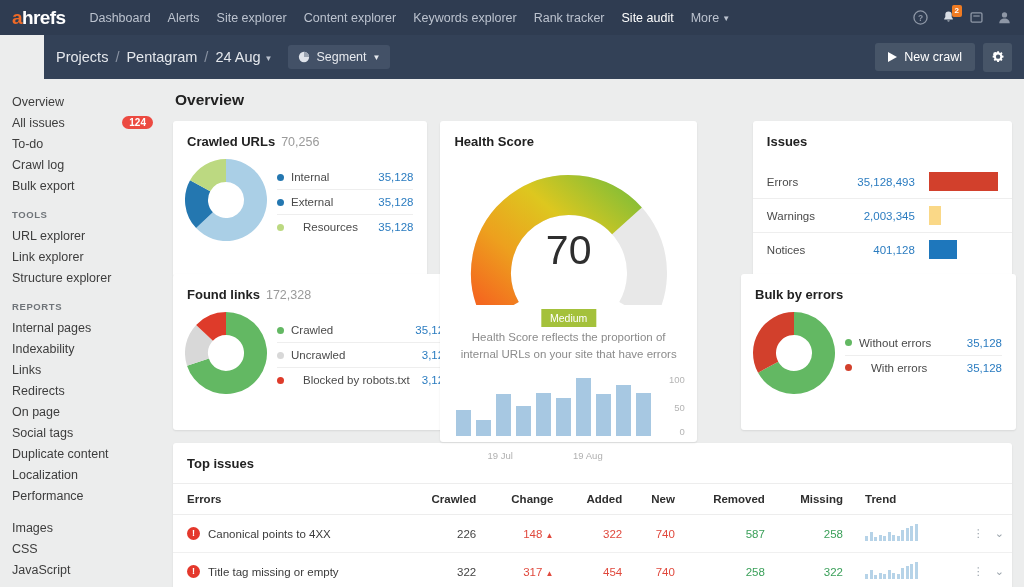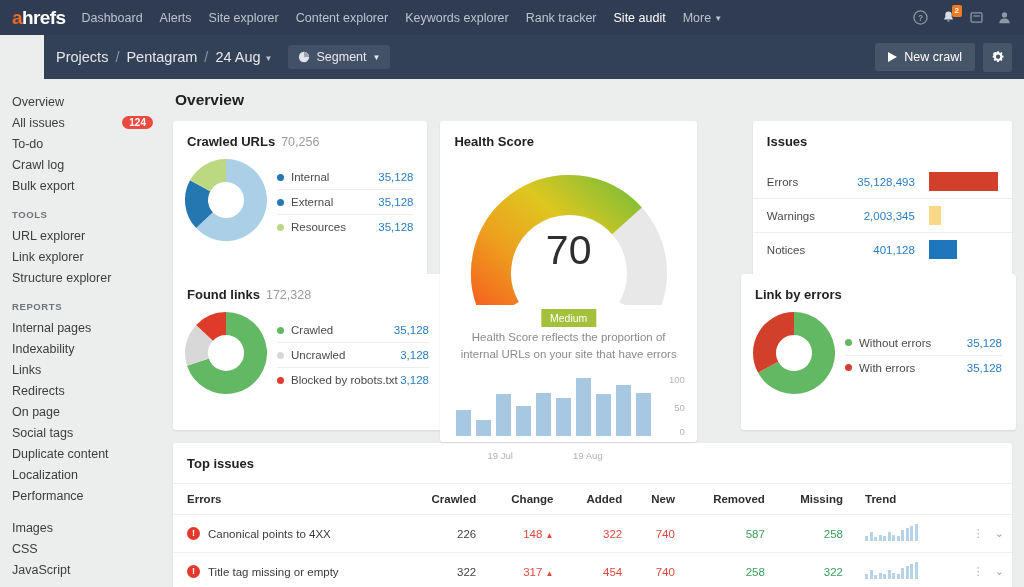--- a/index.html
+++ b/index.html
@@ -7,21 +7,21 @@
     width: 1024px; height: 587px;
     font-family: "Liberation Sans", sans-serif;
     background: #eceded; overflow: hidden;
   }
 
   
   .topnav {
     height: 35px; background: #2f3c51; display: flex; align-items: center;
     padding: 0 12px; color: #c3c9d3; font-size: 12.5px;
   }
-  .logo { font-size: 19px; font-weight: bold; letter-spacing: -.6px; color: #fff; margin-right: 16px; text-align: center; }
+  .logo { font-size: 19px; font-weight: bold; letter-spacing: -.6px; color: #fff; margin-right: 24px; text-align: center; }
   .logo .a { color: #f06a26; }
   .navlink { margin-right: 17px; color: #bcc3cf; cursor: pointer; white-space: nowrap; }
   .navlink.active { color: #ffffff; }
   .navlink .caret { font-size: 8px; margin-left: 3px; vertical-align: middle; }
   .nav-spacer { flex: 1; }
   .navicon { position: relative; margin-left: 13px; color: #8e97a6; cursor: pointer; display: flex; align-items: center; }
   .navicon svg { display: block; }
   .badge-dot {
     position: absolute; top: -5px; right: -6px; background: #f07b22; color: #fff;
     font-size: 8px; line-height: 1; padding: 2px 3px; border-radius: 2px; font-weight: bold;
@@ -84,21 +84,21 @@
 
   
   .donut-card { height: 156px; }
   .donut-body { display: flex; align-items: center; padding: 10px 14px 0 12px; }
   .donut { flex-shrink: 0; }
   .legend { flex: 1; margin-left: 10px; }
   .legend-row {
     display: flex; align-items: center; font-size: 11.5px; color: #4a4a4a;
     padding: 6px 0; border-bottom: 1px solid #eeeeee;
   }
-  .legend-row:last-child { border-bottom: none; }
+  .legend-row:last-child { border-bottom: none; gap: 12px; }
   .ldot { width: 7px; height: 7px; border-radius: 50%; margin-right: 7px; flex-shrink: 0; }
   .lname { flex: 1; white-space: nowrap; }
   .lval { color: #2b7cc0; white-space: nowrap; }
 
   
   .health-card { height: 321px; position: relative; }
   .gauge-wrap { position: relative; width: 230px; height: 150px; margin: 6px auto 0; }
   .gauge-num {
     position: absolute; left: 0; right: 0; top: 72px; text-align: center;
     font-size: 41px; color: #2e2e2e; font-weight: 300;
@@ -445,21 +445,21 @@
                   <span class="lname">Blocked by robots.txt</span>
                   <span class="lval">3,128</span>
                 </div>
               </div>
           </div>
         </div>
       </div>
       <div class="col-b" style="flex-shrink:0; visibility:hidden;"></div>
       <div class="col-c" style="flex-shrink:0;">
         <div class="card donut-card">
-          <div class="card-title">Link by errors</div>
+          <div class="card-title">Bulk by errors</div>
           <div class="donut-body">
             <div class="donut" id="donut-errors"><svg width="82" height="82" viewBox="0 0 82 82">
                   <path d="M41 0 A41 41 0 1 1 5.071426118201593 60.751900638170326 L25.226479759210456 49.67156613383087 A18 18 0 1 0 41 23 Z" fill="#63b863"></path>
                   <path d="M5.071426118201593 60.751900638170326 A41 41 0 0 1 40.99999999999999 0 L41 23 A18 18 0 0 0 25.226479759210456 49.67156613383087 Z" fill="#d2402c"></path>
                 </svg></div>
             <div class="legend" id="legend-errors">
                 <div class="legend-row">
                   <span class="ldot" style="background: rgb(99, 184, 99);"></span>
                   <span class="lname">Without errors</span>
                   <span class="lval">35,128</span>

